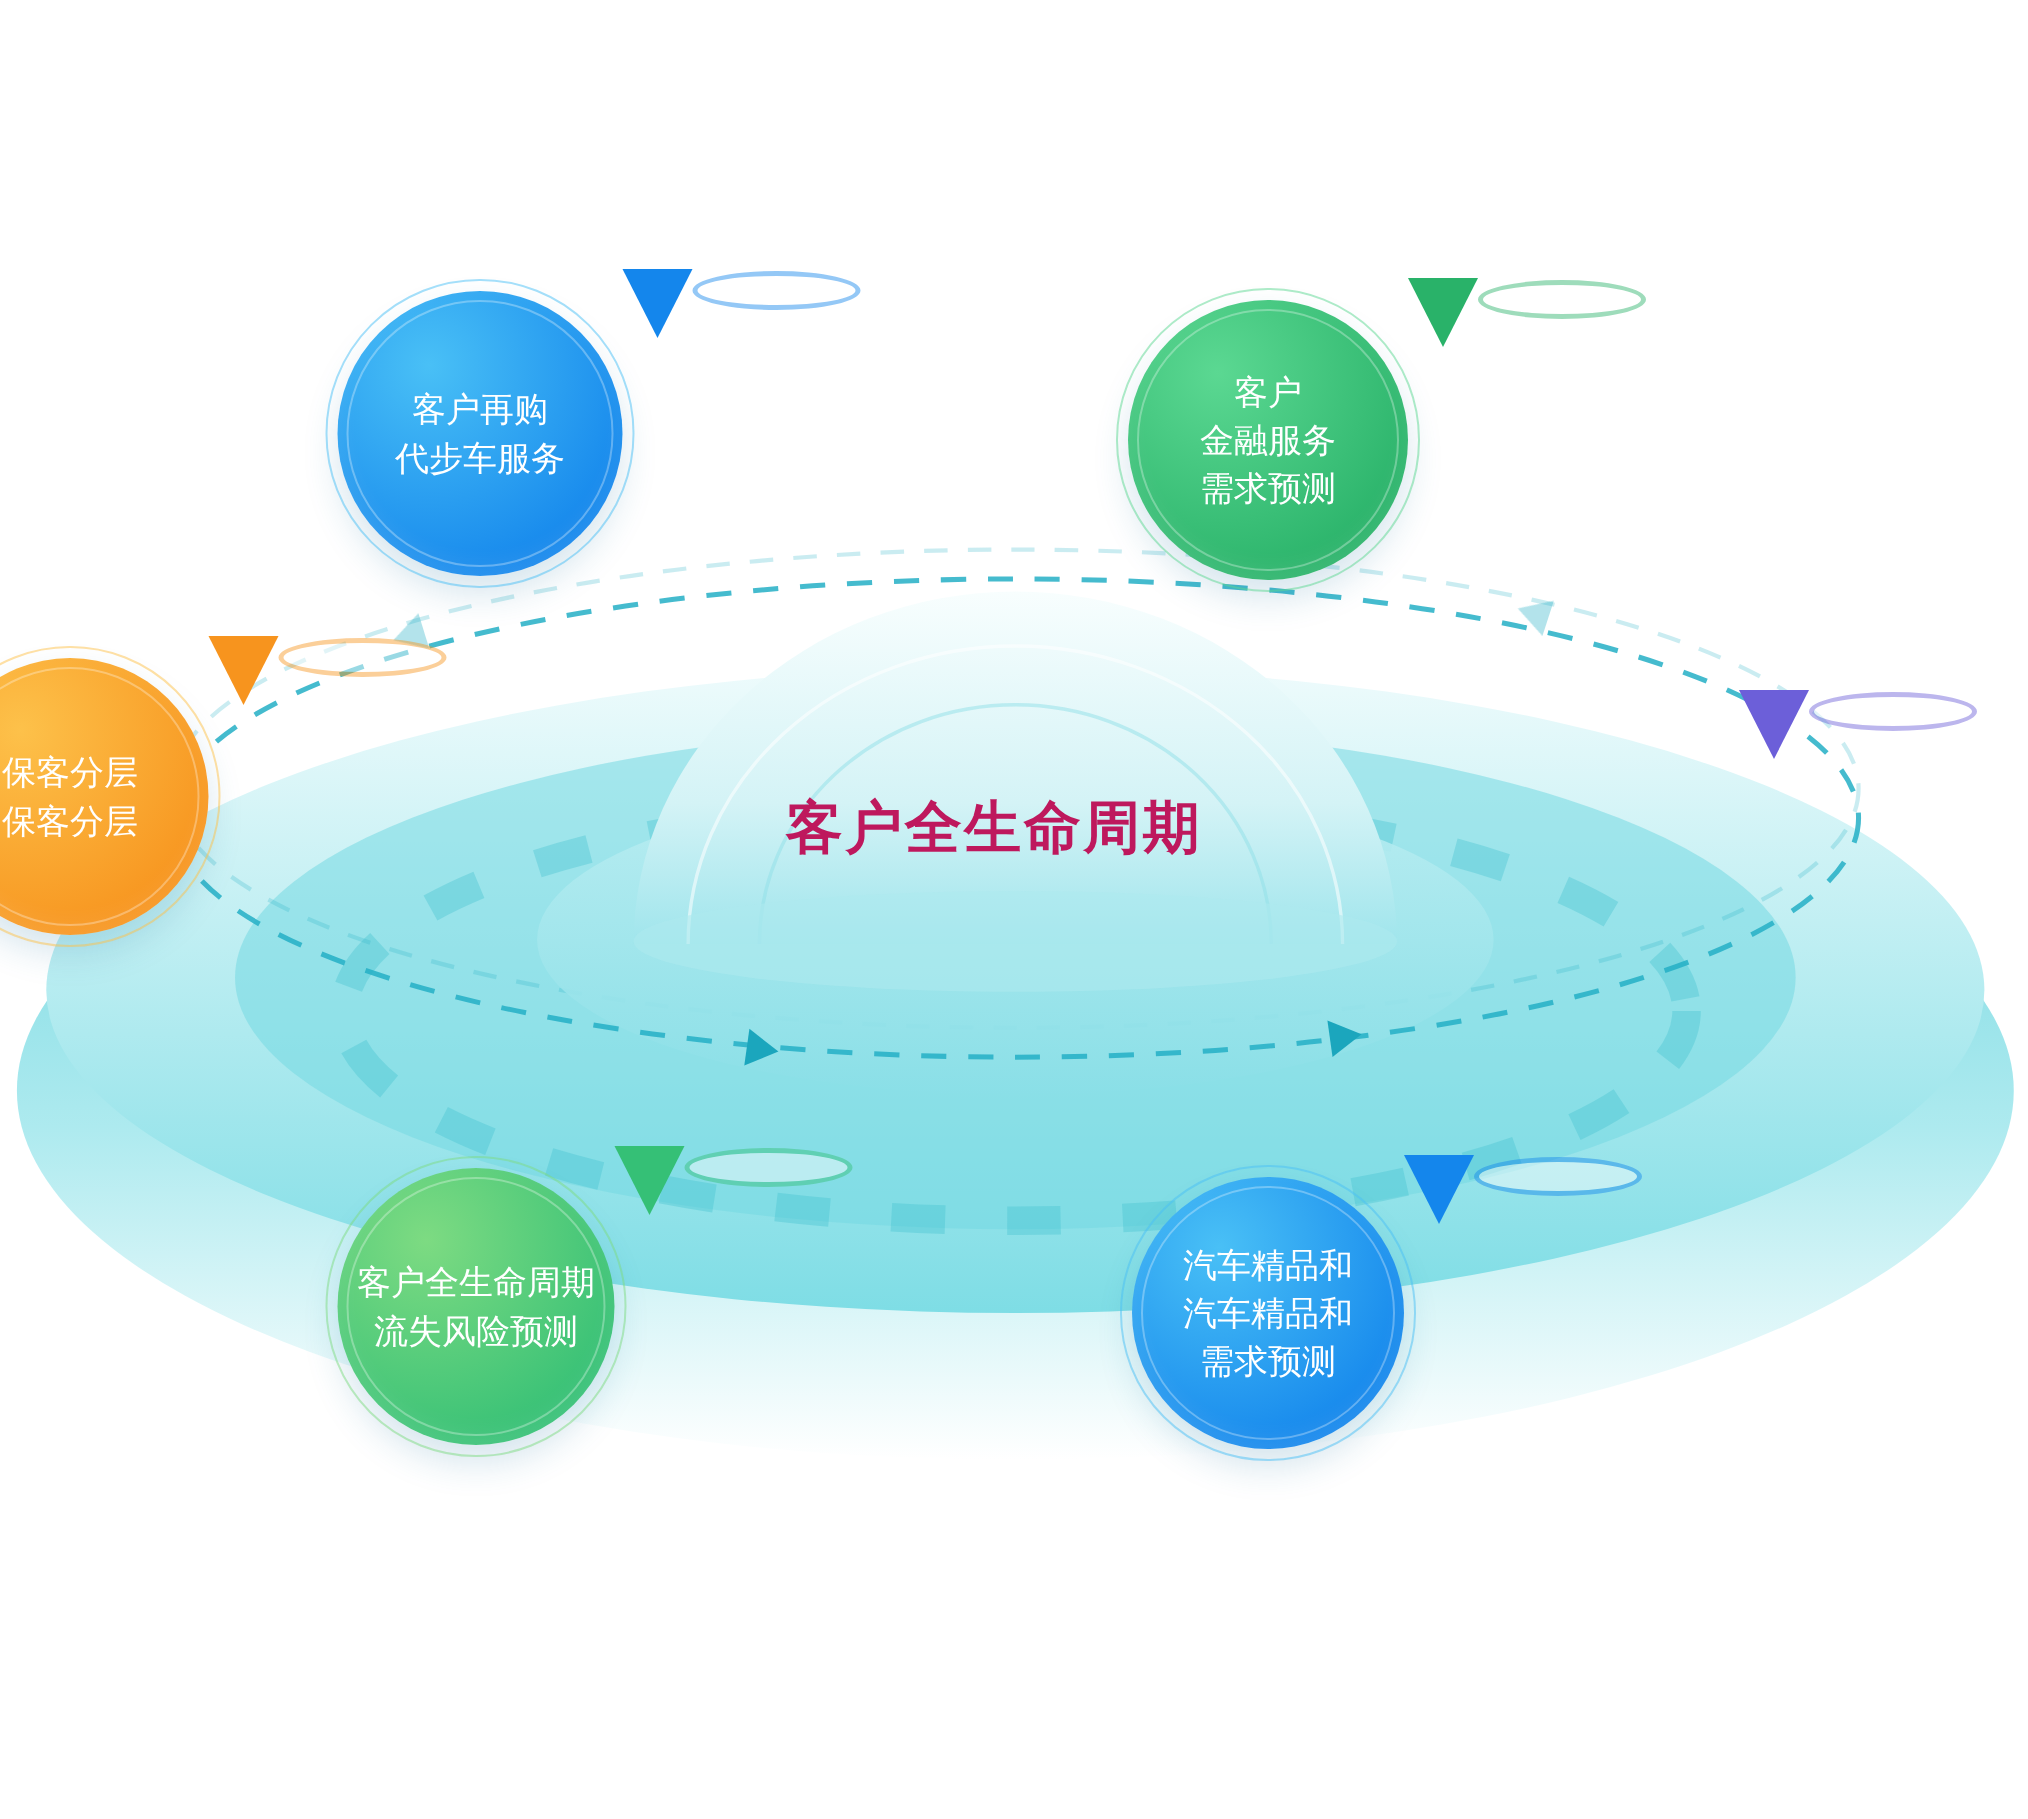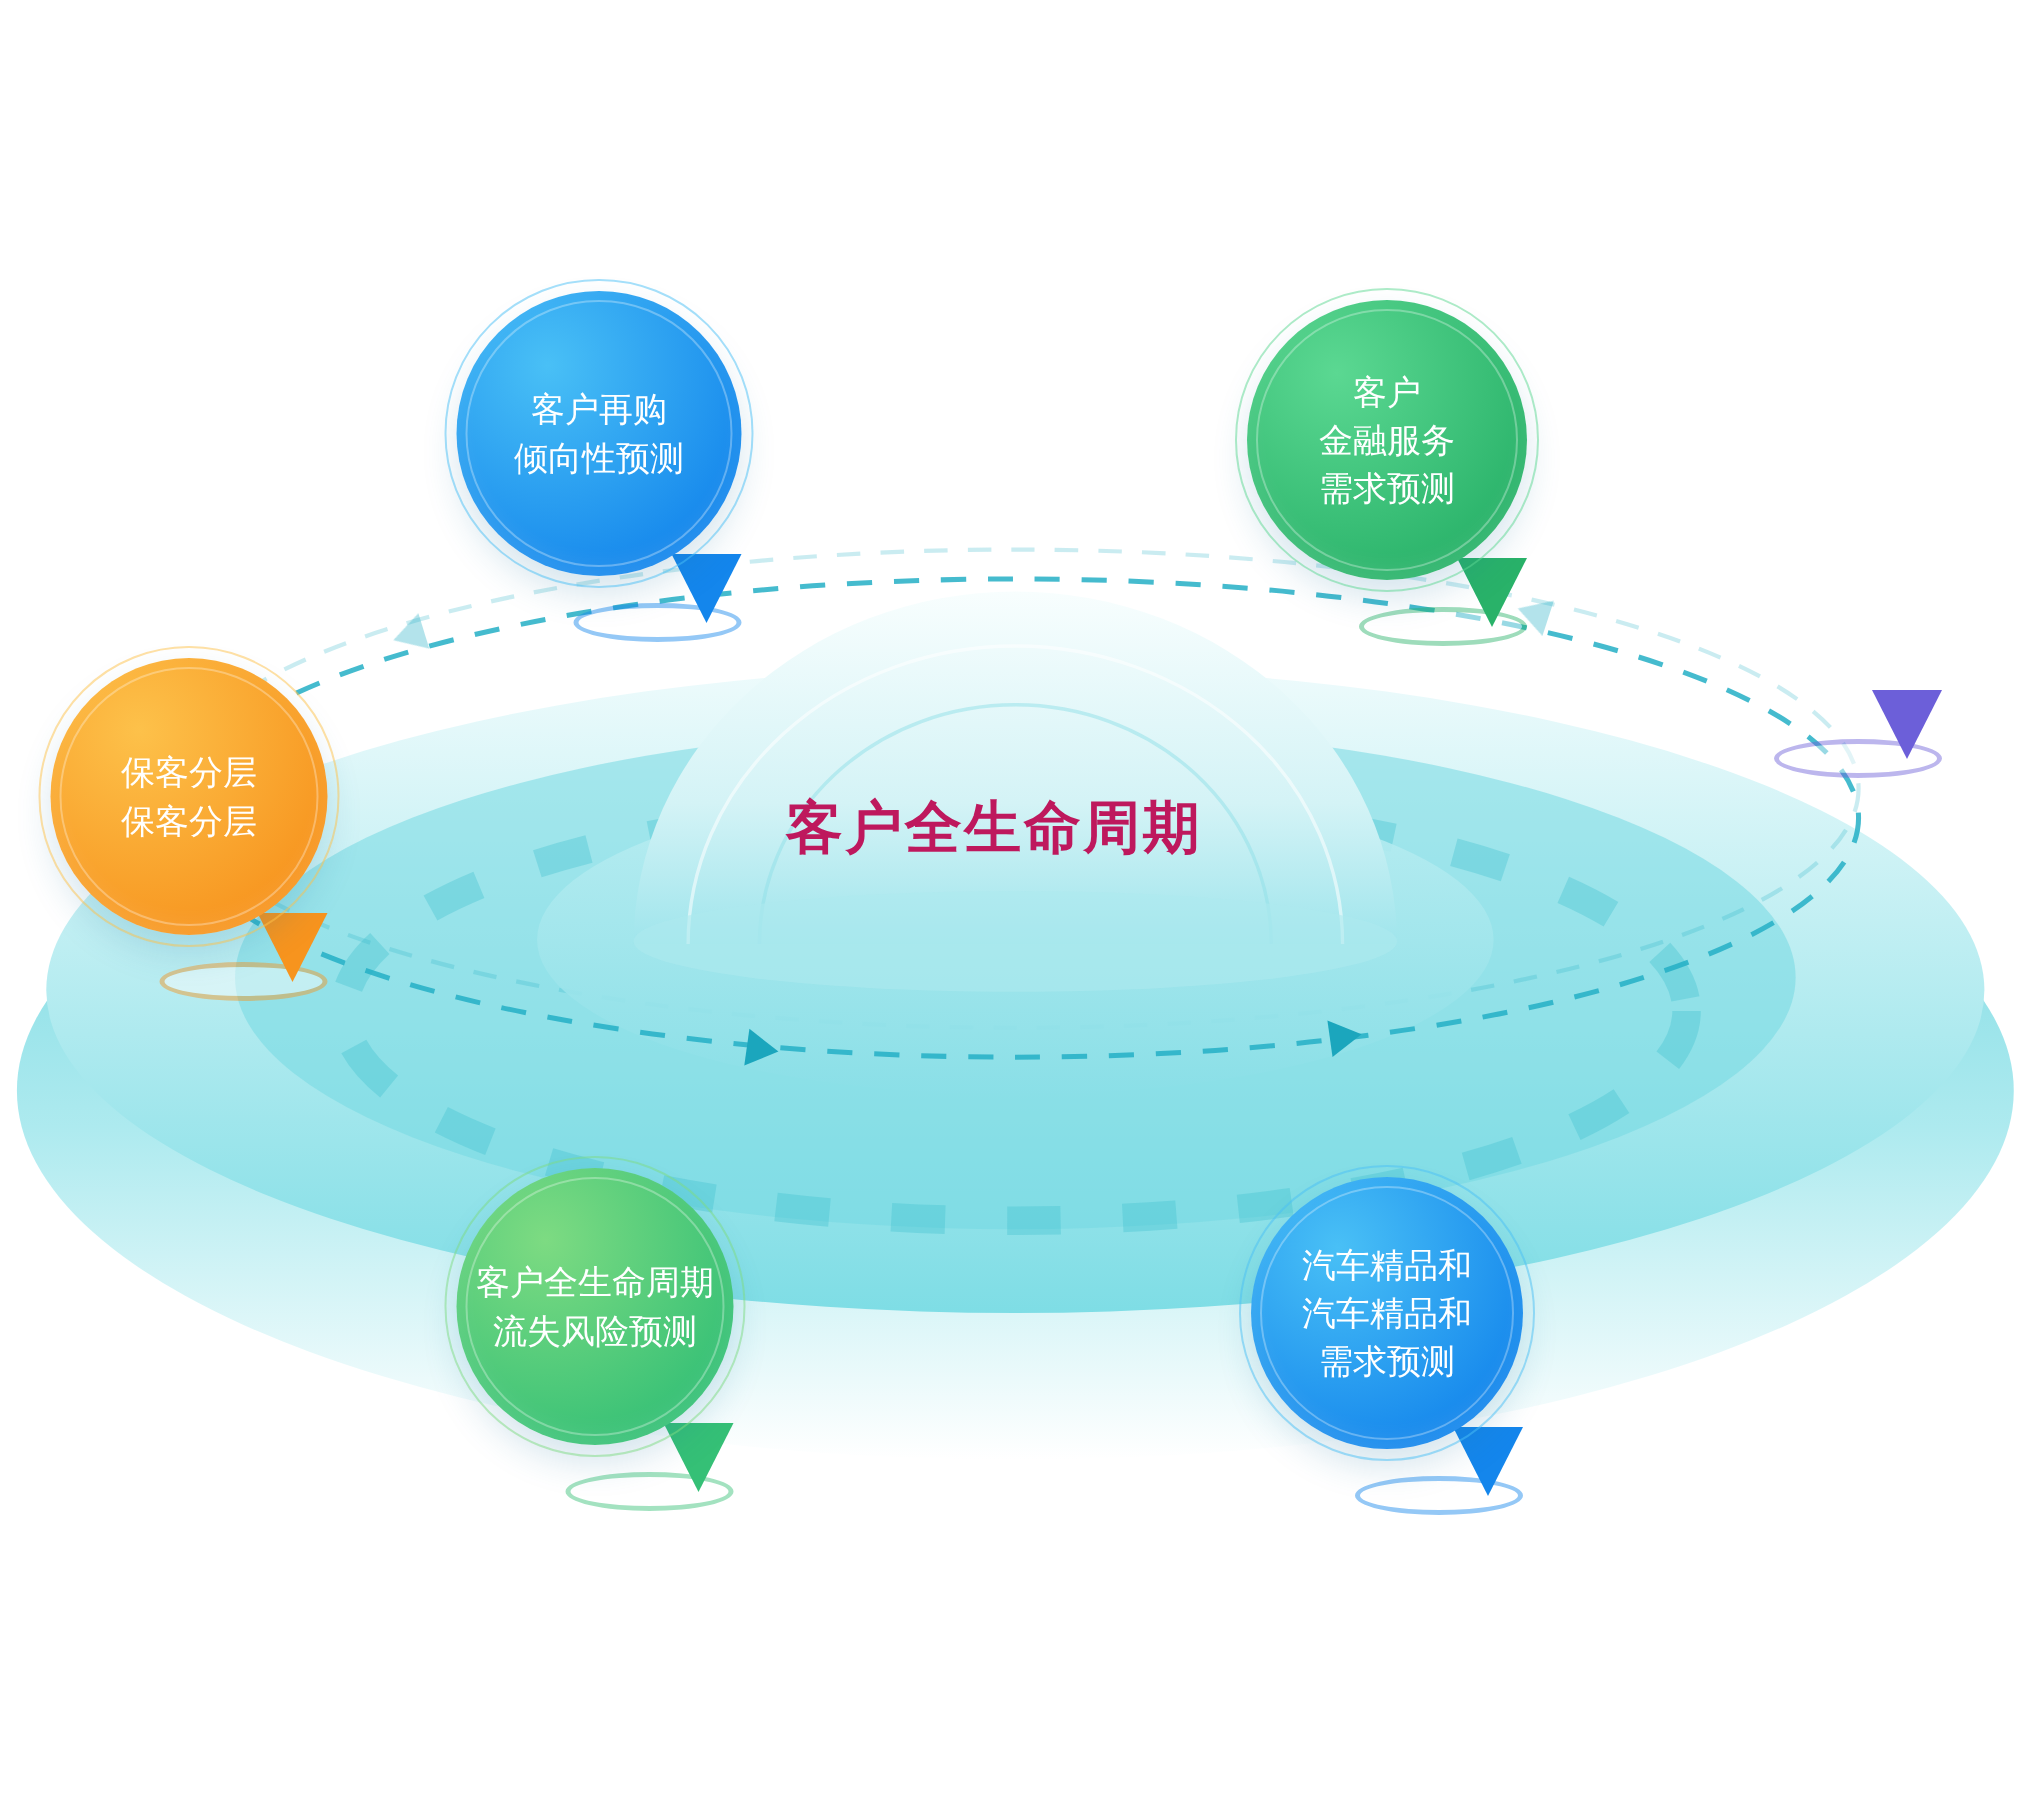--- a/index.html
+++ b/index.html
@@ -15,21 +15,21 @@
 
   .title {
     position:absolute; left:994px; top:828px;
     transform:translate(-50%,-50%);
     font-size:57px; font-weight:700; color:#be185d;
     letter-spacing:2.5px; white-space:nowrap; z-index:5;
   }
 
   .pin {
     position:absolute;
-    display:flex; flex-direction:column; align-items:flex-end;
+    display:flex; flex-direction:row; align-items:flex-start;
     transform:translateX(-50%);
     z-index:6;
   }
   .bubble {
     position:relative; z-index:3;
     border-radius:50%;
     display:flex; flex-direction:column; align-items:center; justify-content:center;
     background:radial-gradient(circle at 32% 26%, var(--from) 0%, var(--to) 80%);
     box-shadow:0 18.5px 35px rgba(32,118,162,0.18), inset 0 -10px 22px rgba(255,255,255,0.10);
   }
@@ -110,21 +110,21 @@
       <polygon points="0,-22 38,0 0,22" transform="translate(505,752) rotate(163)"></polygon>
       <polygon points="0,-22 38,0 0,22" transform="translate(1845,737) rotate(198)"></polygon>
     </g>
   </svg>
 
   <div class="title">客户全生命周期</div>
 
   <div class="pin" style="left: 599px; top: 291px; --from: #49c0f6; --to: #1486ec;">
     <div class="bubble" style="width:285px; height:285px;">
       <span class="line">客户再购</span>
-      <span class="line">倾向性预测</span>
+      <span class="line">代步车服务</span>
     </div>
     <div class="pointer"></div>
     <div class="base"></div>
   </div>
 
   <div class="pin" style="left: 1387px; top: 300px; --from: #5bd892; --to: #29b269;">
     <div class="bubble" style="width:280px; height:280px;">
       <span class="line">客户</span>
       <span class="line">金融服务</span>
       <span class="line">需求预测</span>

